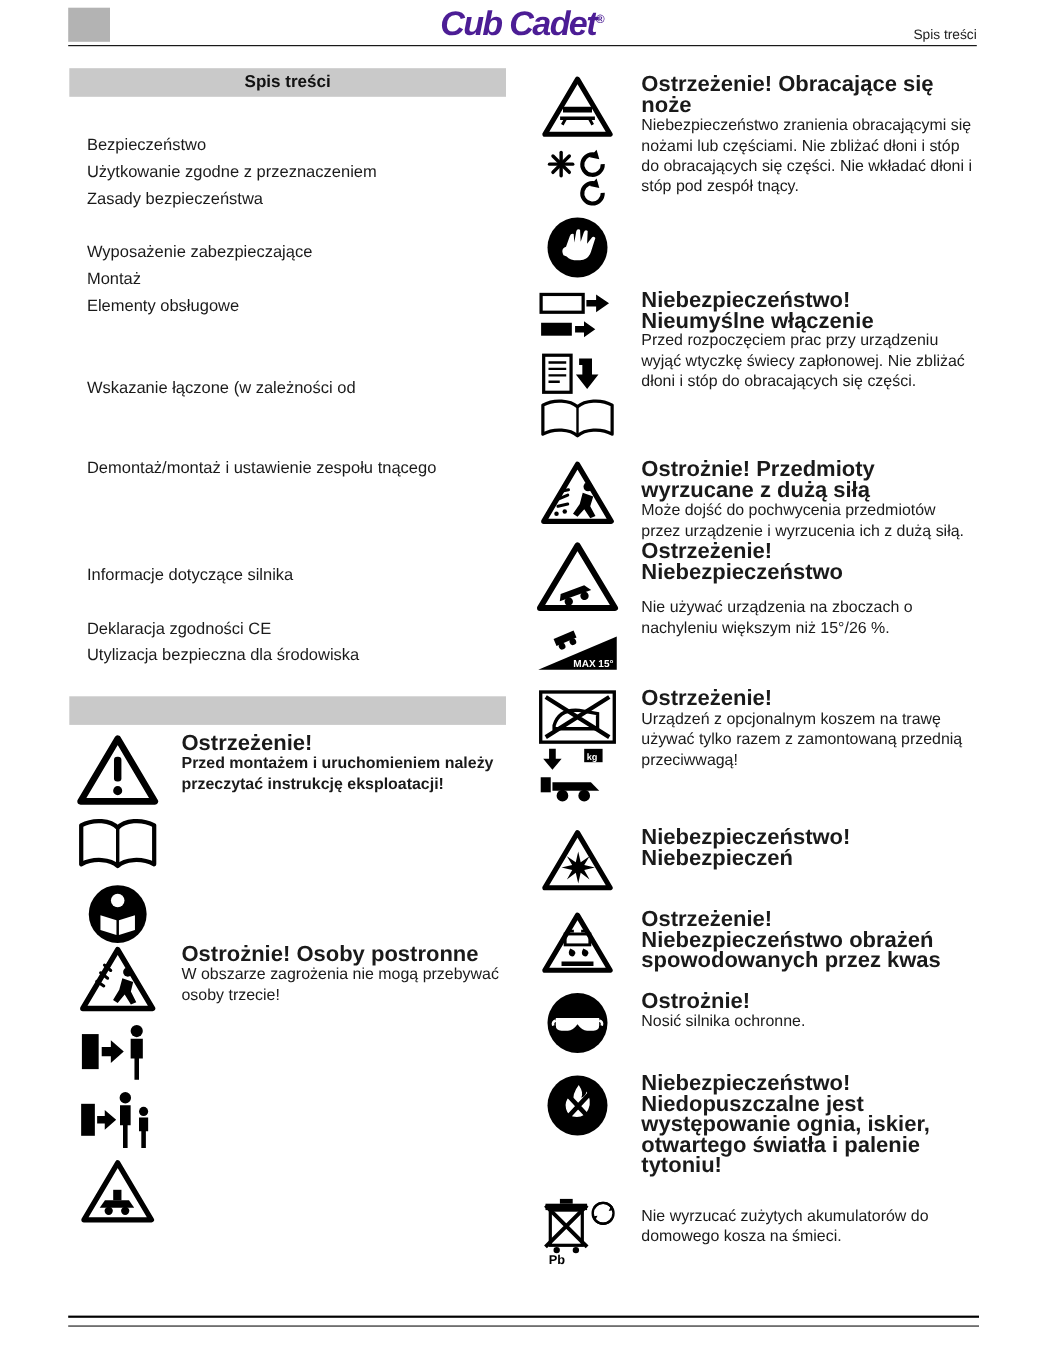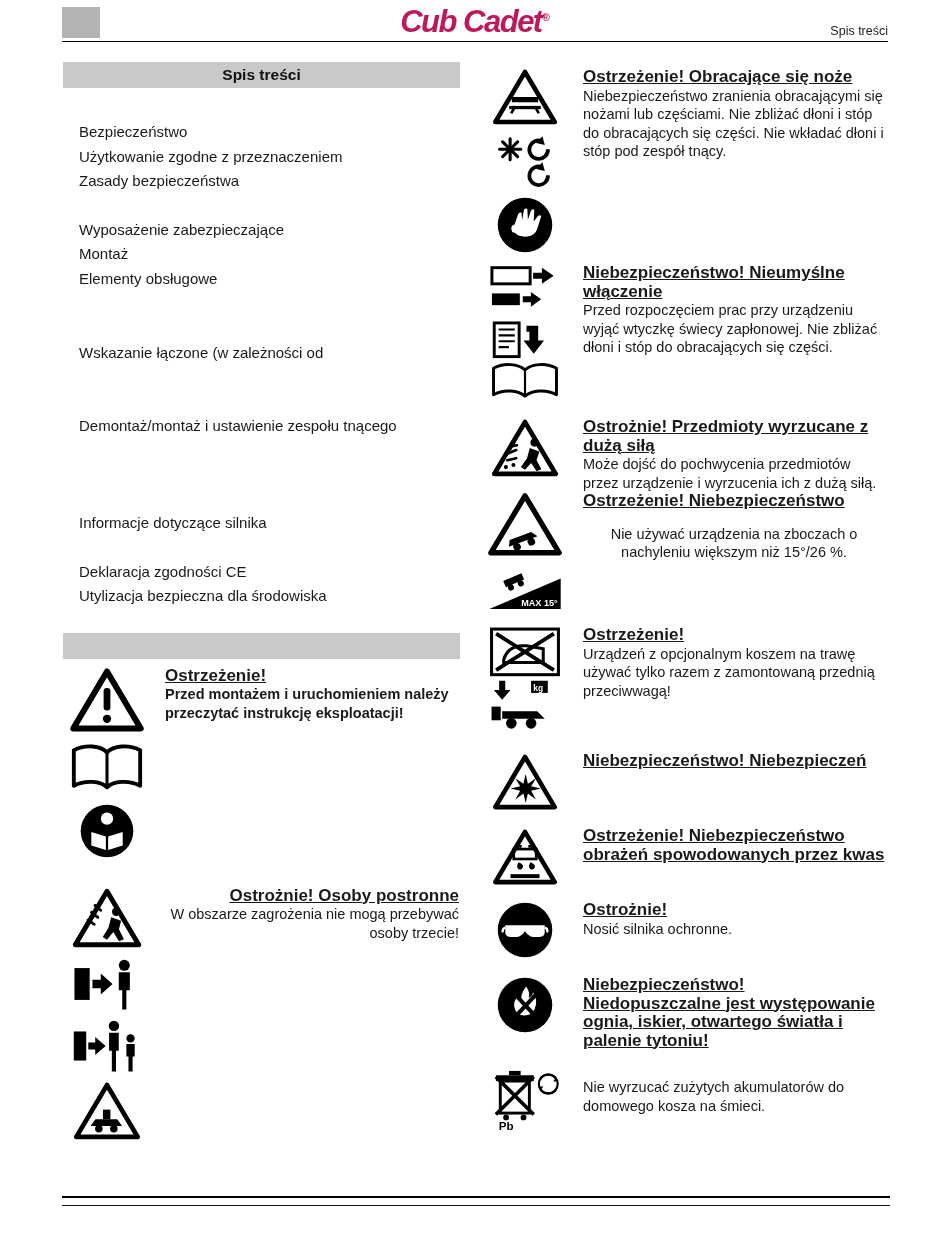--- a/index.html
+++ b/index.html
@@ -6,21 +6,21 @@
   body {
     width:950px; height:1241px; background:#fff; position:relative;
     font-family:"Liberation Sans", sans-serif; color:#1a1a1a;
     -webkit-font-smoothing:antialiased;
   }
   .page { position:absolute; inset:0; overflow:hidden; }
 
   
   .corner-box { position:absolute; left:62px; top:7px; width:38px; height:31px; background:#b3b3b3; }
   .logo { position:absolute; left:50%; top:4px; transform:translateX(-50%);
-          font-weight:bold; font-style:italic; font-size:31px; letter-spacing:-1.5px; color:#be185d; white-space:nowrap; }
+          font-weight:bold; font-style:italic; font-size:31px; letter-spacing:-1.5px; color:#4c1d95; white-space:nowrap; }
   .logo .reg { font-size:11px; font-style:normal; vertical-align:super; letter-spacing:0; }
   .header-label { position:absolute; right:62px; top:24px; font-size:12.5px; color:#222; }
   .header-rule { position:absolute; left:62px; right:62px; top:41px; border-top:1.5px solid #000; }
 
   
   .col-left  { position:absolute; left:63px;  top:62px; width:397px; }
   .col-right { position:absolute; left:485px; top:62px; width:405px; padding-top:6px; box-sizing:border-box; }
 
   .bar { height:26px; background:#c9c9c9; }
   .toc-bar { text-align:center; font-weight:bold; font-size:15.5px; line-height:26px; color:#111; }
@@ -31,24 +31,24 @@
   .mt24 { margin-top:24px; } .mt48 { margin-top:48px; } .mt50 { margin-top:50px; } .mt73 { margin-top:73px; }
 
   
   .warn-row { display:flex; align-items:flex-start; }
   .icon-stack { display:flex; flex-direction:column; align-items:center; flex:none; gap:6px; }
   .col-left  .icon-stack { width:88px; gap:8px; }
   .col-right .icon-stack { width:80px; }
   .warn-text { margin-left:14px; }
   .col-right .warn-text { margin-left:18px; width:302px; }
   .col-left  .warn-text { width:294px; }
-  .warn-title { font-weight:bold; font-size:17px; line-height:18.5px;text-decoration:underline; }
+  .warn-title { font-weight:bold; font-size:20px; line-height:18.5px; }
   .warn-body  { font-size:14.5px; line-height:18.5px; }
   .warn-body.bold { font-weight:bold; }
-  .gap-top { margin-top:14px;text-align:center; }
+  .gap-top { margin-top:14px; }
 
   .icon { display:block; }
   .icon svg { display:block; width:100%; height:100%; }
   svg text { font-family:"Liberation Sans", sans-serif; }
 
   
   .footer-thick { position:absolute; left:62px; right:60px; top:1196px; border-top:2.5px solid #000; }
   .footer-thin  { position:absolute; left:62px; right:60px; top:1205px; border-top:1px solid #111; }
 </style>
 </head>
@@ -106,21 +106,21 @@
               <path d="M78 52 L52 60 V84 L78 76 Z" fill="#fff"></path>
             </svg>
         </span>
       </div>
       <div class="warn-text">
         <div class="warn-title">Ostrzeżenie!</div>
         <div class="warn-body bold">Przed montażem i uruchomieniem należy przeczytać instrukcję eksploatacji!</div>
       </div>
     </div>
 
-    <div class="warn-row" style="margin-top:28px;text-align:right;">
+    <div class="warn-row" style="margin-top:0;">
       <div class="icon-stack">
         <span class="icon" style="width:76px;height:62px;">
           <svg viewBox="0 0 100 88">
               <path d="M50 6 L95 82 L5 82 Z" fill="#fff" stroke="#000" stroke-width="7" stroke-linejoin="round"></path>
               <circle cx="63" cy="35" r="6" fill="#000"></circle>
               <path d="M56 43 l14 5 -3 12 7 14 -7 3 -8 -13 -9 11 -6 -4 8 -13 z" fill="#000"></path>
               <path d="M28 36 l9 7 M23 47 l9 6 M33 26 l8 7" stroke="#000" stroke-width="4" stroke-linecap="round"></path>
             </svg>
         </span>
         <span class="icon" style="width:70px;height:54px;">

